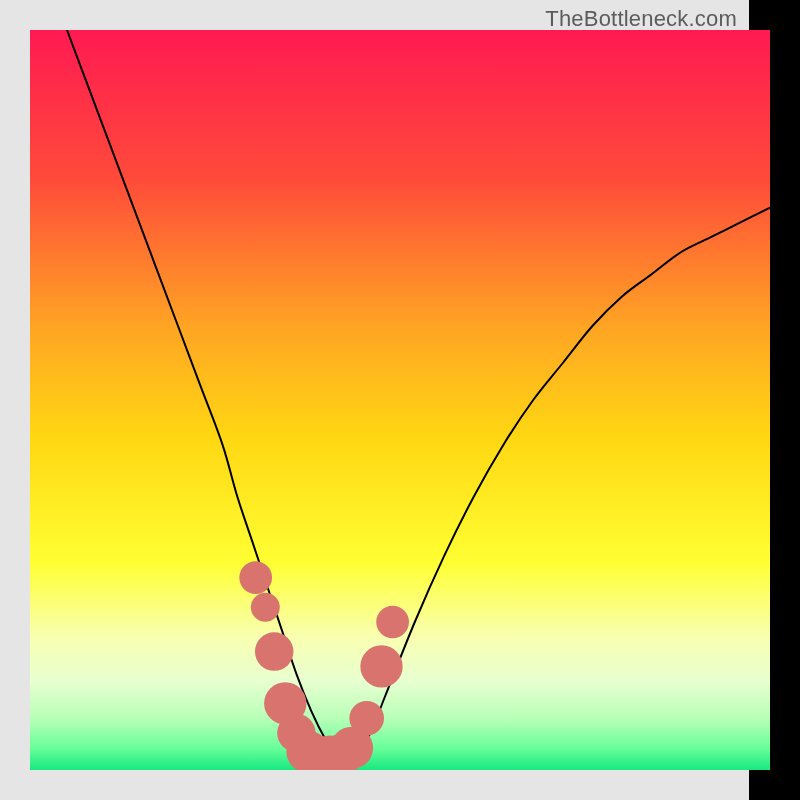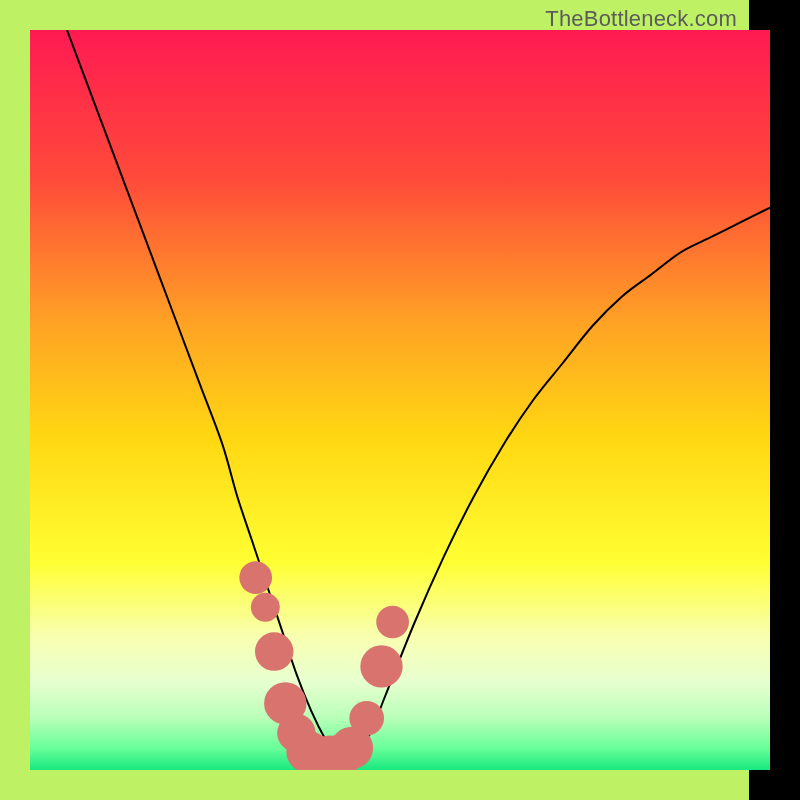--- a/index.html
+++ b/index.html
@@ -10,21 +10,21 @@
     height: 800px;
     overflow: hidden;
     font-family: Arial, Helvetica, sans-serif;
   }
   .frame {
     position: absolute;
     left: 0;
     top: 0;
     width: 749px;
     height: 800px;
-    background: #bef264;
+    background: #e5e5e5;
   }
   .plot-area {
     position: absolute;
     left: 30px;
     top: 30px;
     width: 740px;
     height: 740px;
   }
   .watermark {
     position: absolute;

